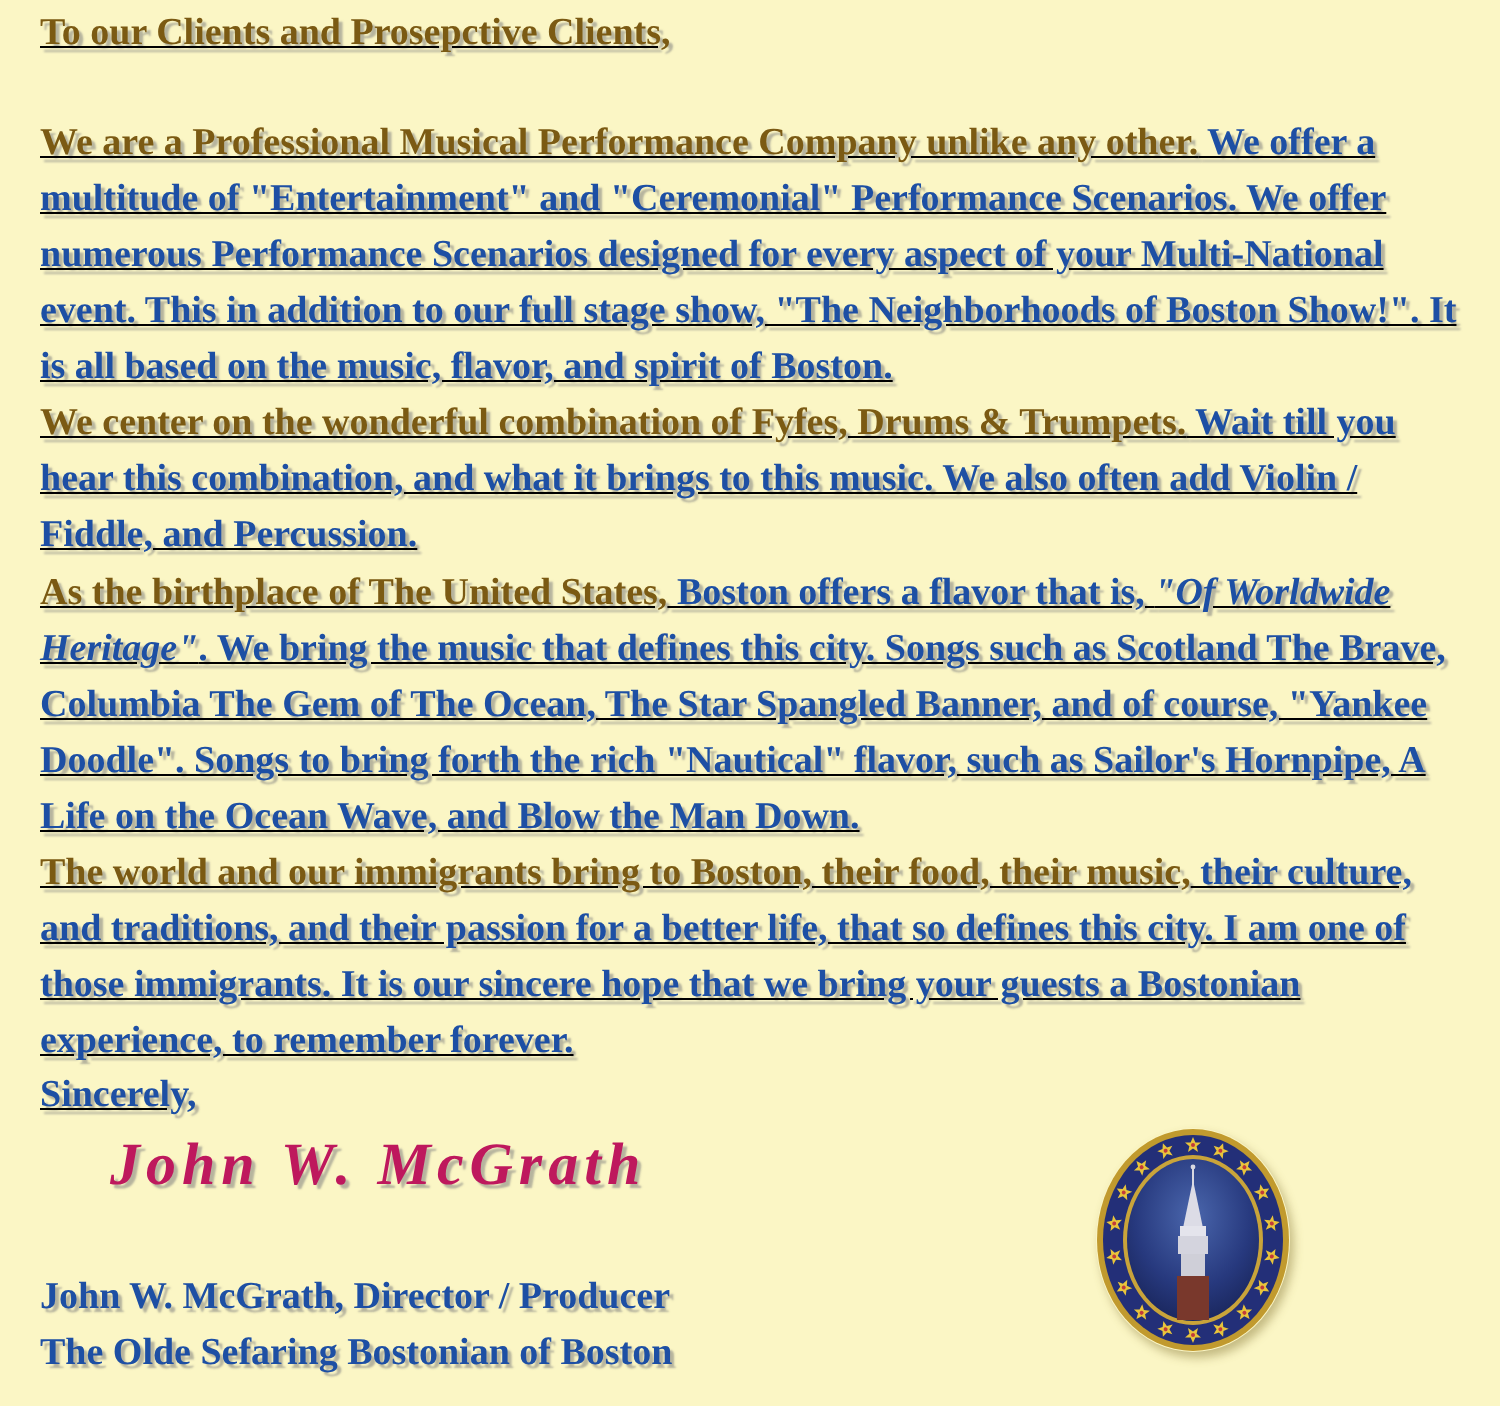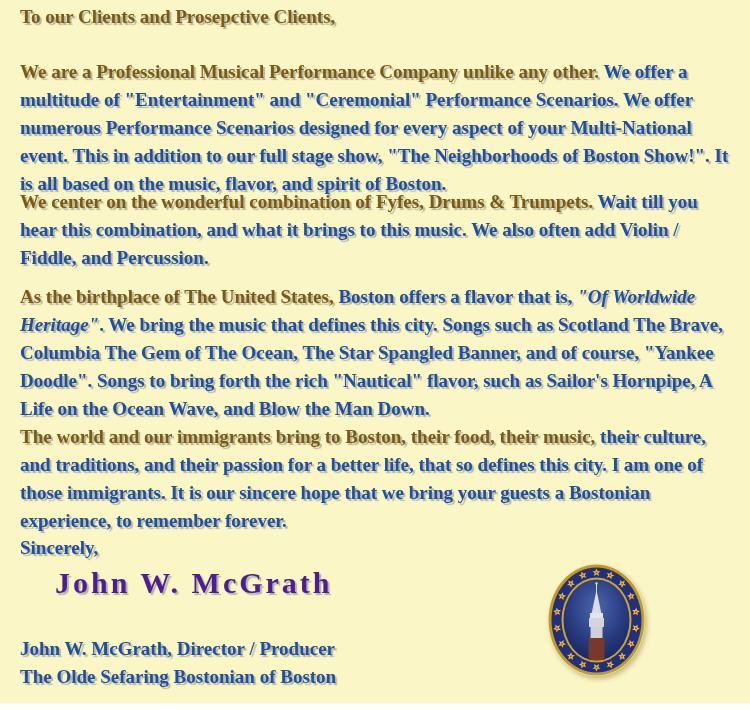--- a/index.html
+++ b/index.html
@@ -7,29 +7,30 @@
     width: 750px; height: 710px;
     background: #FBF6C5;
     font-family: "Liberation Serif", "DejaVu Serif", serif;
     overflow: hidden;
   }
   .page { position: relative; width: 750px; height: 710px; background: #FBF6C5; }
   .block {
     position: absolute; left: 20px; width: 713px;
     font-weight: bold; font-size: 19px; line-height: 28px;
     text-shadow: 2px 2px 1px rgba(125,125,125,0.55);
+    text-decoration: underline;
   }
   .seg-brown { color: #7B5A13; }
   .seg-blue { color: #1D4FA4; margin-top: 20px; }
   .seg-blue-italic { color: #1D4FA4; font-style: italic; }
   .signature {
     position: absolute; left: 55px; top: 566px;
-    font-weight: bold;
+    font-style: italic; font-weight: bold;
     font-size: 30px; letter-spacing: 3px;
-    color: #4c1d95;
+    color: #be185d;
     text-shadow: 2px 2px 1px rgba(125,125,125,0.55);
   }
   .signoff { position: absolute; left: 20px; top: 635px; width: 520px;
     font-weight: bold; font-size: 19px; line-height: 28px; color: #1D4FA4;
     text-shadow: 2px 2px 1px rgba(125,125,125,0.55); }
   .medallion {
     position: absolute; left: 548px; top: 564px; width: 97px; height: 112px;
     border-radius: 50%;
     box-shadow: 2px 3px 5px rgba(130,115,50,0.45);
   }
@@ -42,21 +43,21 @@
 <body>
 
 <div class="page">
 
   <div class="block" style="top:3px">
     <span class="seg-brown">To our Clients and Prosepctive Clients,</span>
   </div>
 
   <div class="block" style="top:58px"><span class="seg-brown">We are a Professional Musical Performance Company unlike any other.</span><span class="seg-blue"> We offer a multitude of "Entertainment" and "Ceremonial" Performance Scenarios. We offer numerous Performance Scenarios designed for every aspect of your Multi-National event. This in addition to our full stage show, "The Neighborhoods of Boston Show!". It is all based on the music, flavor, and spirit of Boston.</span></div>
 
-  <div class="block" style="top:188px"><span class="seg-brown">We center on the wonderful combination of Fyfes, Drums &amp; Trumpets.</span><span class="seg-blue"> Wait till you hear this combination, and what it brings to this music. We also often add Violin / Fiddle, and Percussion.</span></div>
+  <div class="block" style="top:198px"><span class="seg-brown">We center on the wonderful combination of Fyfes, Drums &amp; Trumpets.</span><span class="seg-blue"> Wait till you hear this combination, and what it brings to this music. We also often add Violin / Fiddle, and Percussion.</span></div>
 
   <div class="block" style="top:283px"><span class="seg-brown">As the birthplace of The United States,</span><span class="seg-blue"> Boston offers a flavor that is, </span><span class="seg-blue-italic">"Of Worldwide Heritage"</span><span class="seg-blue">. We bring the music that defines this city. Songs such as Scotland The Brave, Columbia The Gem of The Ocean, The Star Spangled Banner, and of course, "Yankee Doodle". Songs to bring forth the rich "Nautical" flavor, such as Sailor's Hornpipe, A Life on the Ocean Wave, and Blow the Man Down.</span></div>
 
   <div class="block" style="top:534px">
     <span class="seg-blue">Sincerely,</span>
   </div>
 
   <div class="block" style="top:423px"><span class="seg-brown">The world and our immigrants bring to Boston, their food, their music,</span><span class="seg-blue"> their culture, and traditions, and their passion for a better life, that so defines this city. I am one of those immigrants. It is our sincere hope that we bring your guests a Bostonian experience, to remember forever.</span></div>
 
   <div class="signature">John W. McGrath</div>

